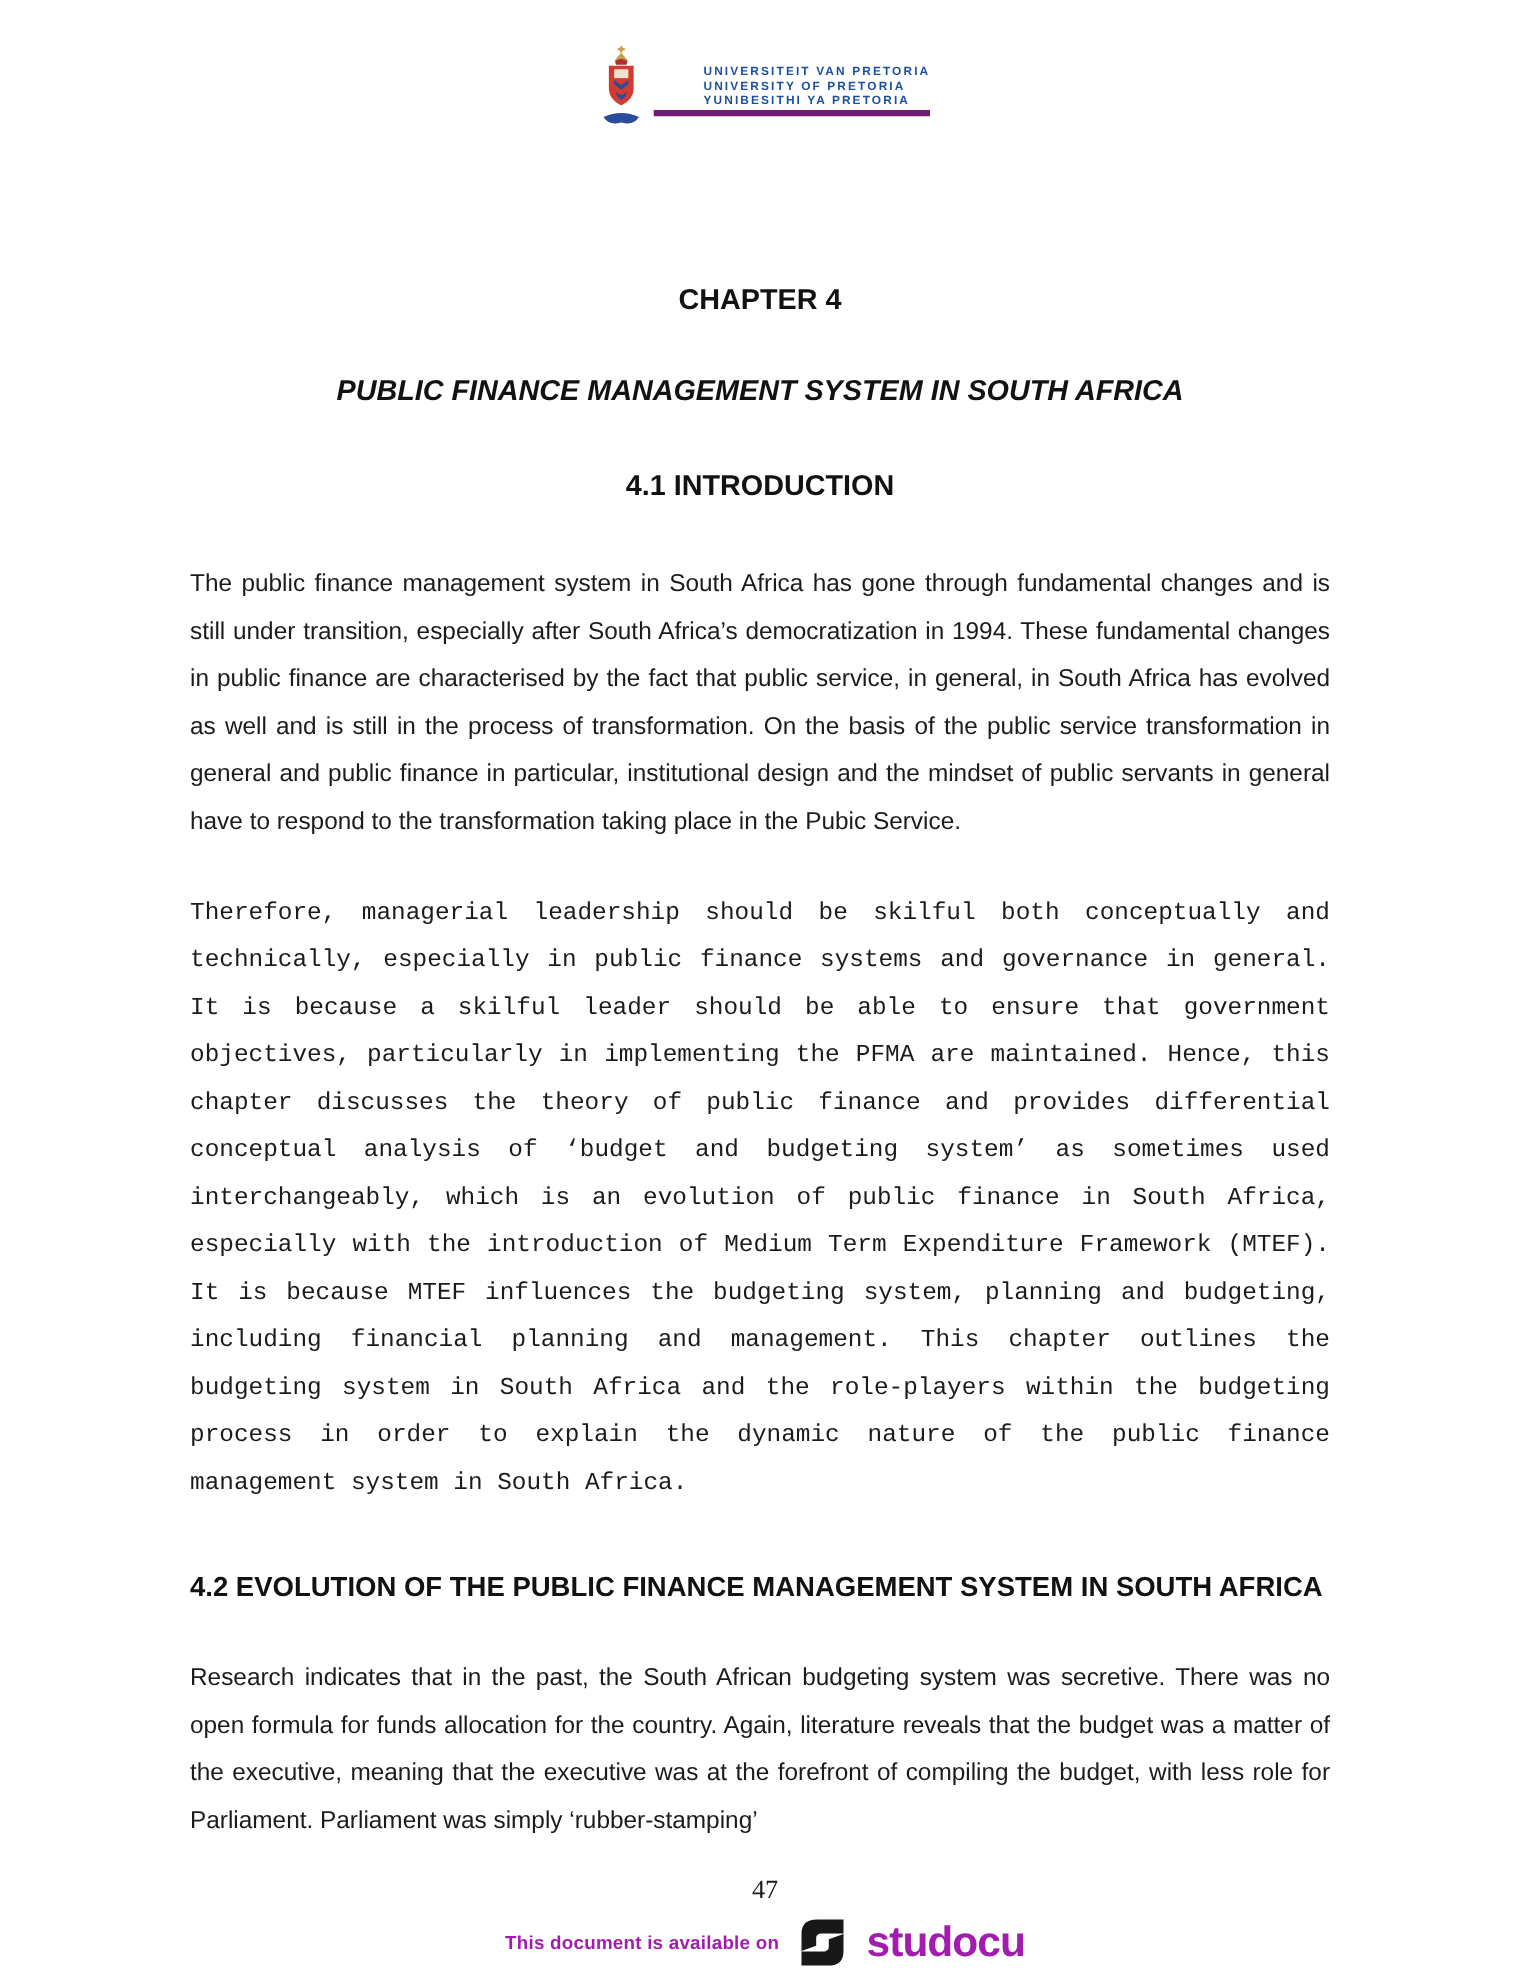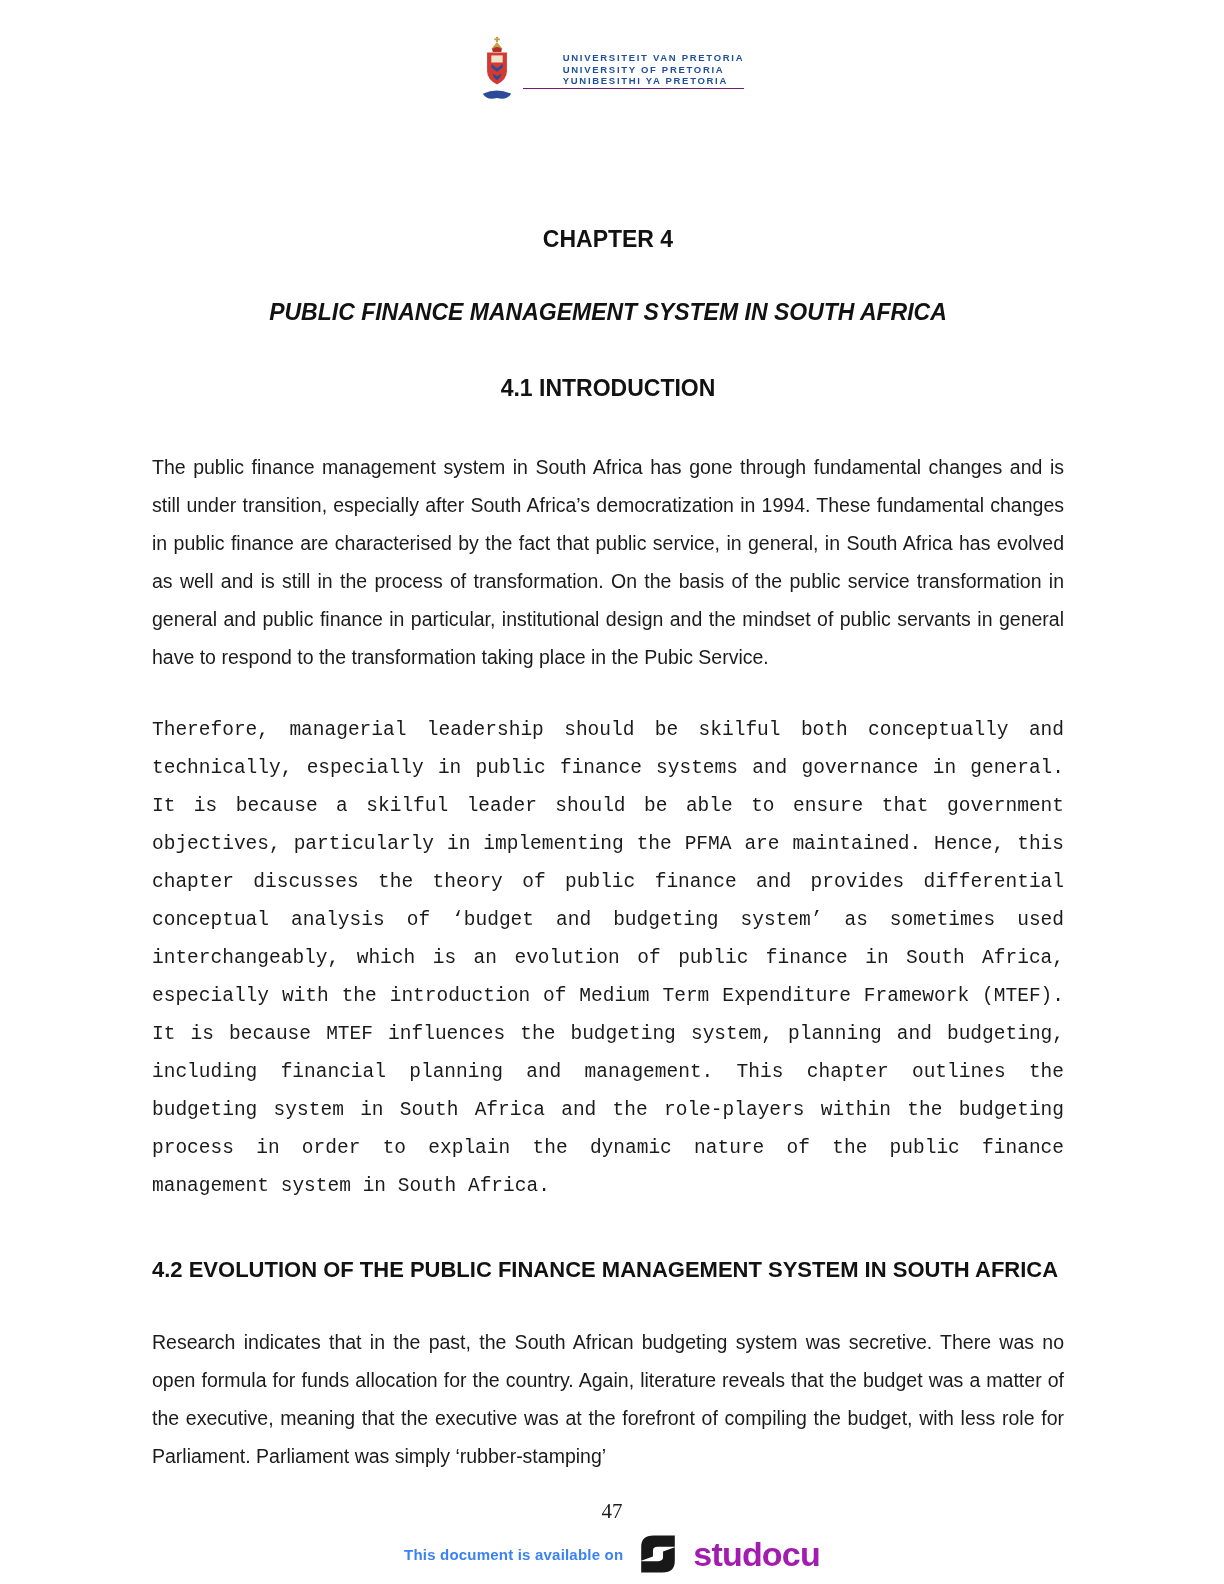--- a/index.html
+++ b/index.html
@@ -9,21 +9,21 @@
     position:relative; width:1224px; height:1584px;
     background:#ffffff; overflow:hidden;
   }
 
   
   .uni-logo { display:flex; justify-content:center; align-items:flex-start; gap:9px; padding-top:36px; }
   .crest { flex:0 0 auto; }
   .uni-text { margin-top:16px; }
   .uni-line { font-size:9.5px; font-weight:bold; letter-spacing:1.7px;
               color:#1d4f9e; line-height:11.5px; white-space:nowrap;padding-left:40px; }
-  .uni-line.last { border-bottom:1px solid #701a75; padding-bottom:1px; }
+  .uni-line.last { border-bottom:5px solid #701a75; padding-bottom:1px; }
 
   
   .content { width:912px; margin-left:152px; }
 
   .h-center { text-align:center; font-weight:bold; color:#121212;
               font-size:23px; line-height:27px; }
   .chapter    { margin-top:120px; }
   .doc-title  { margin-top:46px;font-style:italic; }
   .sec41      { margin-top:49px; }
 
@@ -39,21 +39,21 @@
     line-height:50px; padding-left:49px; text-indent:-49px; width:912px;
   }
 
   
   .page-number {
     margin-top:24px; text-align:center;
     font-family:"Liberation Serif", serif; font-size:21px; color:#1b1b1b;
   }
   .studocu-row { display:flex; justify-content:center; align-items:center;
                  gap:14px; margin-top:6px; }
-  .avail { font-size:15px; font-weight:bold; color:#3b82f6; letter-spacing:0.2px; }
+  .avail { font-size:15px; font-weight:bold; color:#a21caf; letter-spacing:0.2px; }
   .studocu-word { font-size:34px; font-weight:bold; color:#a21caf; letter-spacing:-0.8px; }
   .downloaded { text-align:left; margin-top:6px; font-size:17px; color:#0c4a6e; }
 </style>
 </head>
 <body>
 
 <div class="page">
 
   <header class="uni-logo">
     <svg class="crest" viewBox="0 0 48 96" width="34" height="70" aria-hidden="true">

